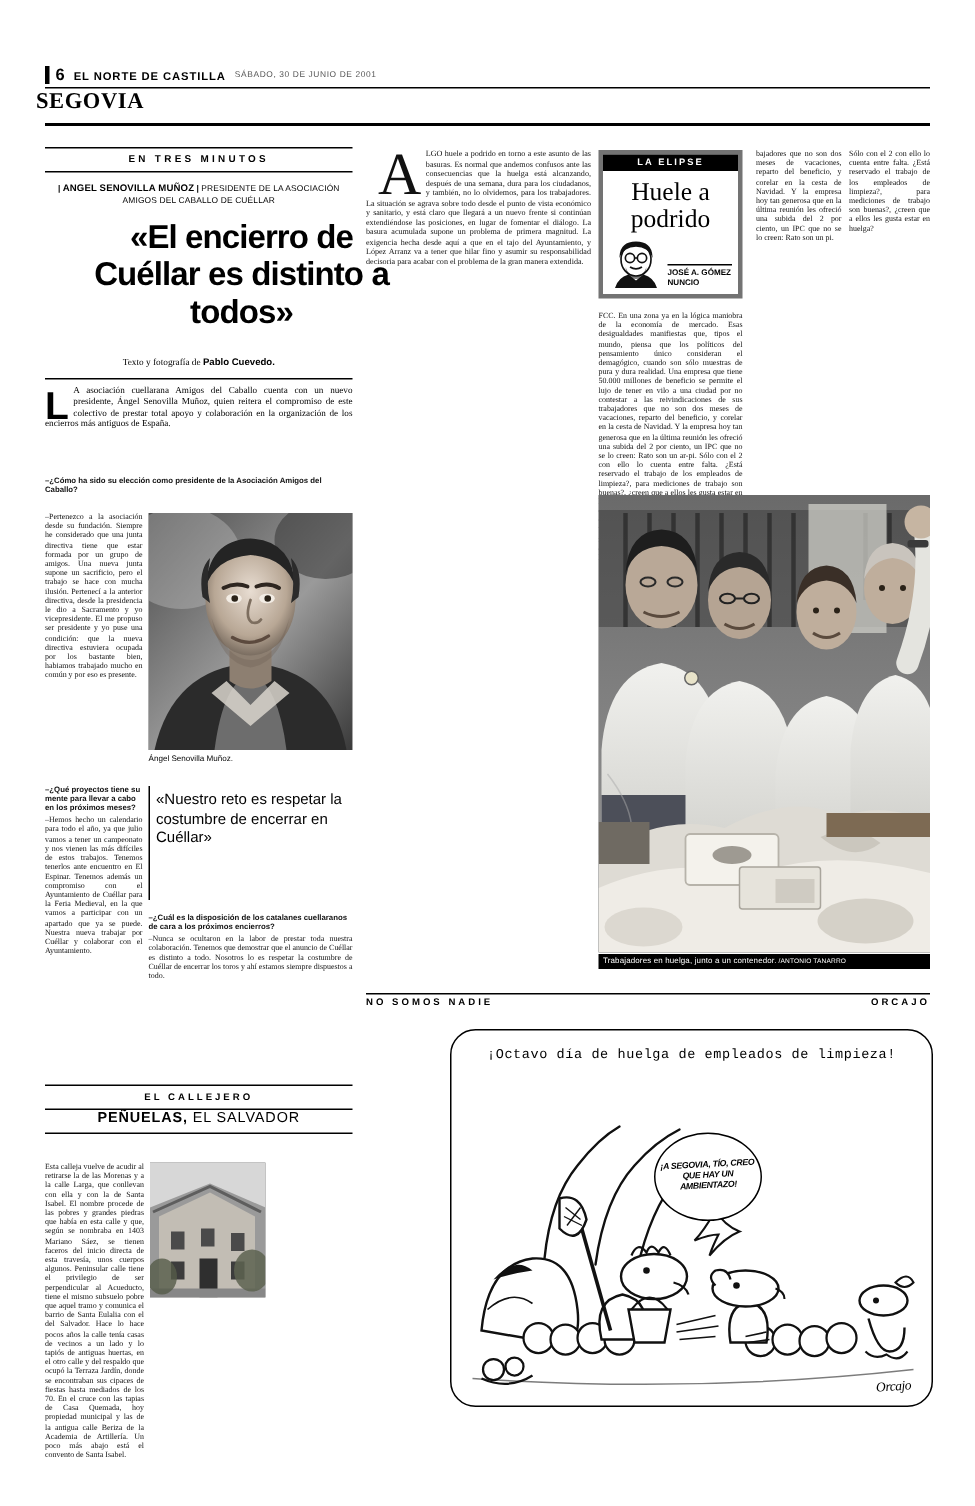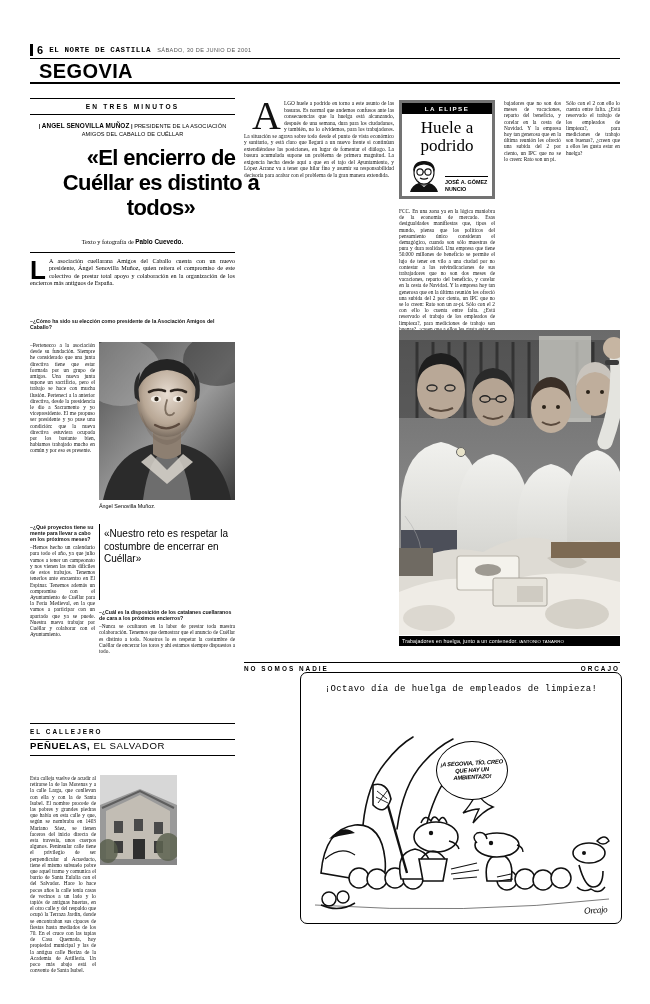--- a/index.html
+++ b/index.html
@@ -43,37 +43,37 @@
   .folio {
     font-family: "Liberation Sans", sans-serif;
     font-weight: bold;
     font-size: 11px;
     letter-spacing: 0px;
     padding-left: 4px;
     border-left: 3px solid #000;
     line-height: 12px;
   }
   .paper-name {
-    font-family: Liberation Mono, monospace;
+    font-family: Liberation Sans, sans-serif;
     font-weight: bold;
     font-size: 7.5px;
     letter-spacing: 0.6px;
   }
   .paper-date {
     font-family: "Liberation Sans", sans-serif;
     font-size: 5.6px;
     letter-spacing: 0.4px;
     color: #555;
   }
   .section-title {
     position: absolute;
-    left: 39px; top: 60px;
-    font-family: Liberation Sans, sans-serif;
-    font-weight: bold;
-    font-size: 20px;
+    left: 24px; top: 60px;
+    font-family: Liberation Serif, serif;
+    font-weight: bold;
+    font-size: 15px;
     letter-spacing: 0.4px;
   }
   .top-rule {
     position: absolute;
     left: 30px; top: 82px;
     width: 590px;
     height: 2px;
     background: #000;
   }
 
@@ -229,21 +229,21 @@
     left: 99px; top: 606px;
     width: 136px;
     height: 112px;
   }
 
   
   .callejero-wrap {
     position: absolute;
     left: 30px; top: 723px;
     width: 205px;
-    text-align: left;
+    text-align: center;
   }
   .cj-rule { width:100%; height:1px; background:#000; }
   .cj-kicker {
     font-family: "Liberation Sans", sans-serif;
     font-weight: bold;
     font-size: 6.4px;
     letter-spacing: 2px;
     margin: 4px 0 4px 0;
   }
   .cj-title {
@@ -393,25 +393,25 @@
   .cartoon-author {
     position: absolute;
     right: 30px; top: 665px;
     font-family: "Liberation Sans", sans-serif;
     font-weight: bold;
     font-size: 6.4px;
     letter-spacing: 2px;
   }
   .cartoon-frame {
     position: absolute;
-    left: 300px; top: 672px;
+    left: 300px; top: 686px;
     width: 320px;
     height: 250px;
     border: 1.5px solid #000;
-    border-radius: 7px;
+    border-radius: 17px;
     background: #fff;
     overflow: hidden;
   }
   .cartoon-title {
     position: absolute;
     left: 0; top: 10px;
     width: 320px;
     text-align: center;
     font-family: "Liberation Mono", monospace;
     font-size: 9px;

